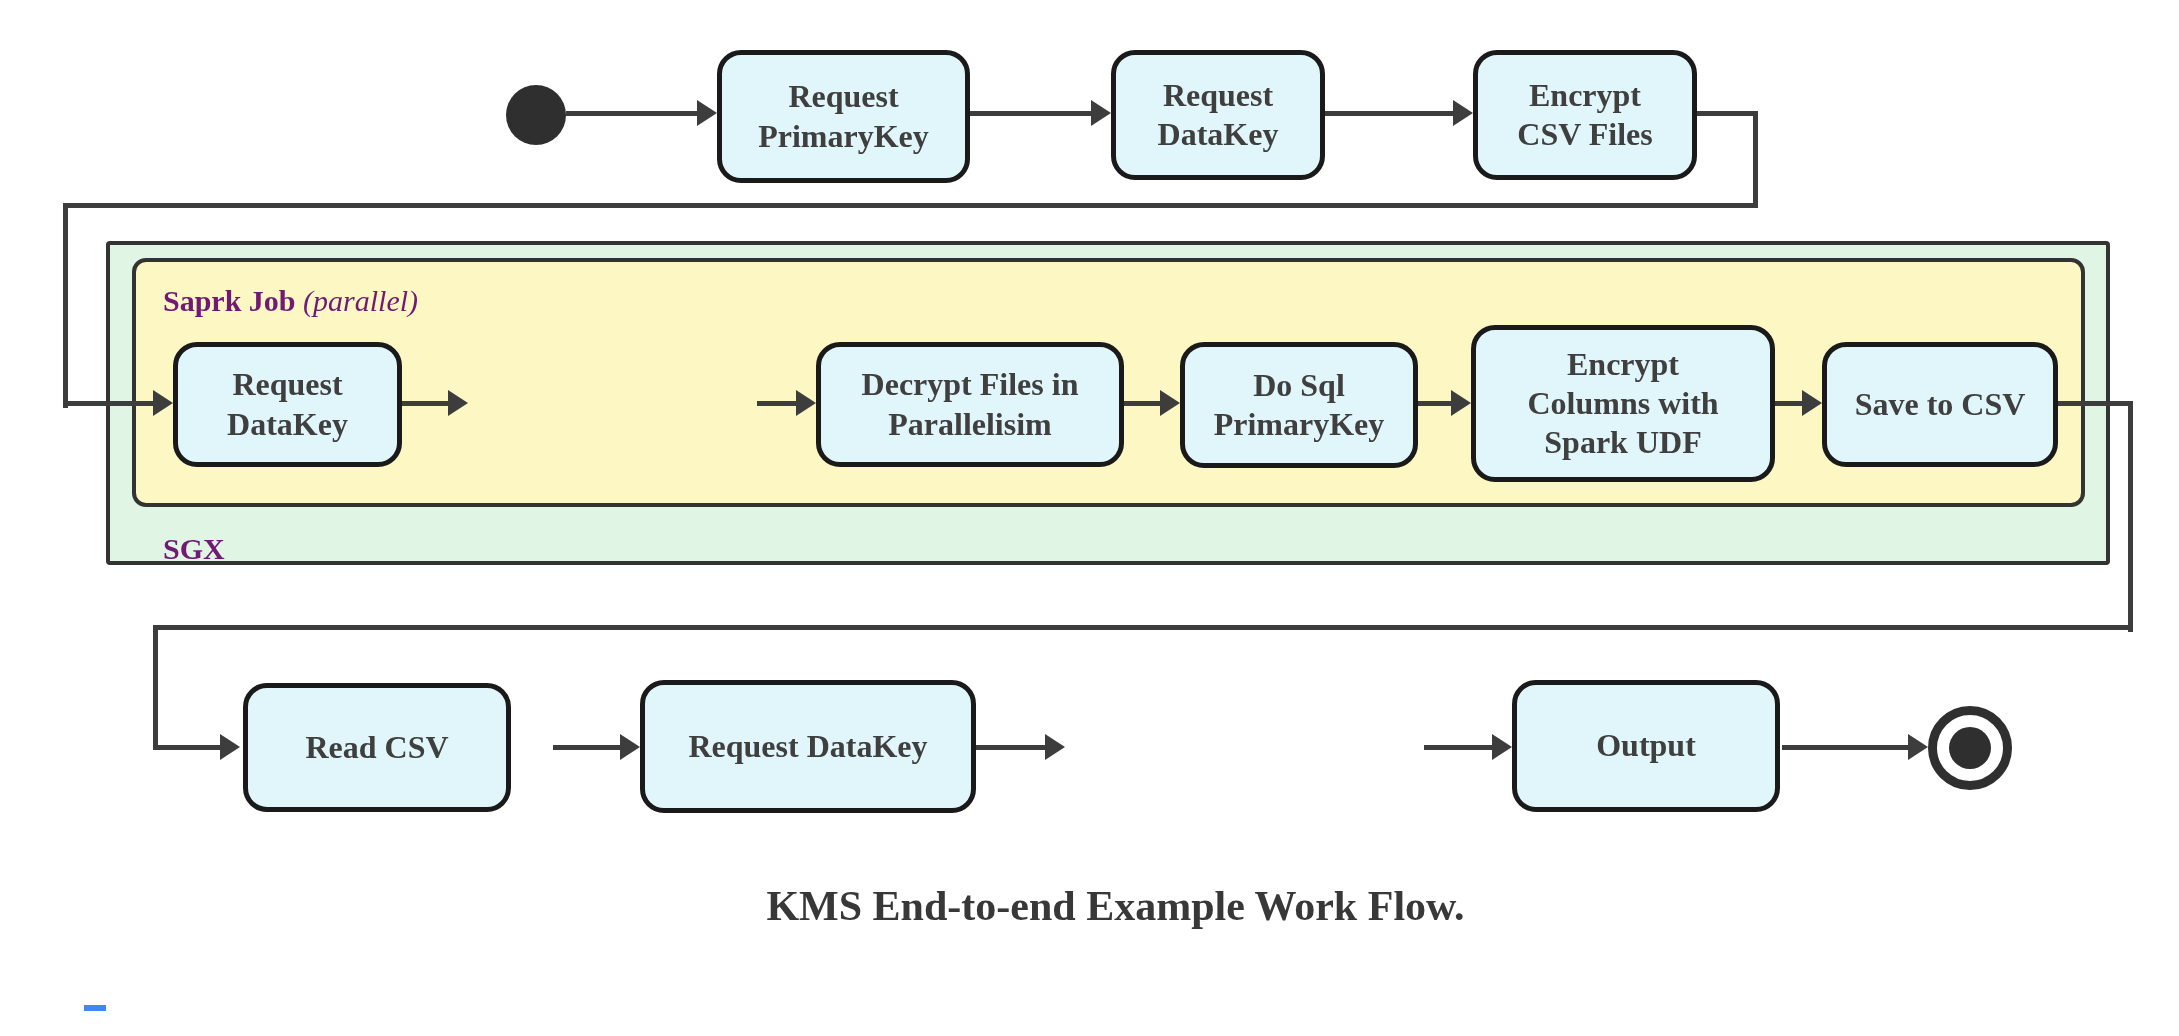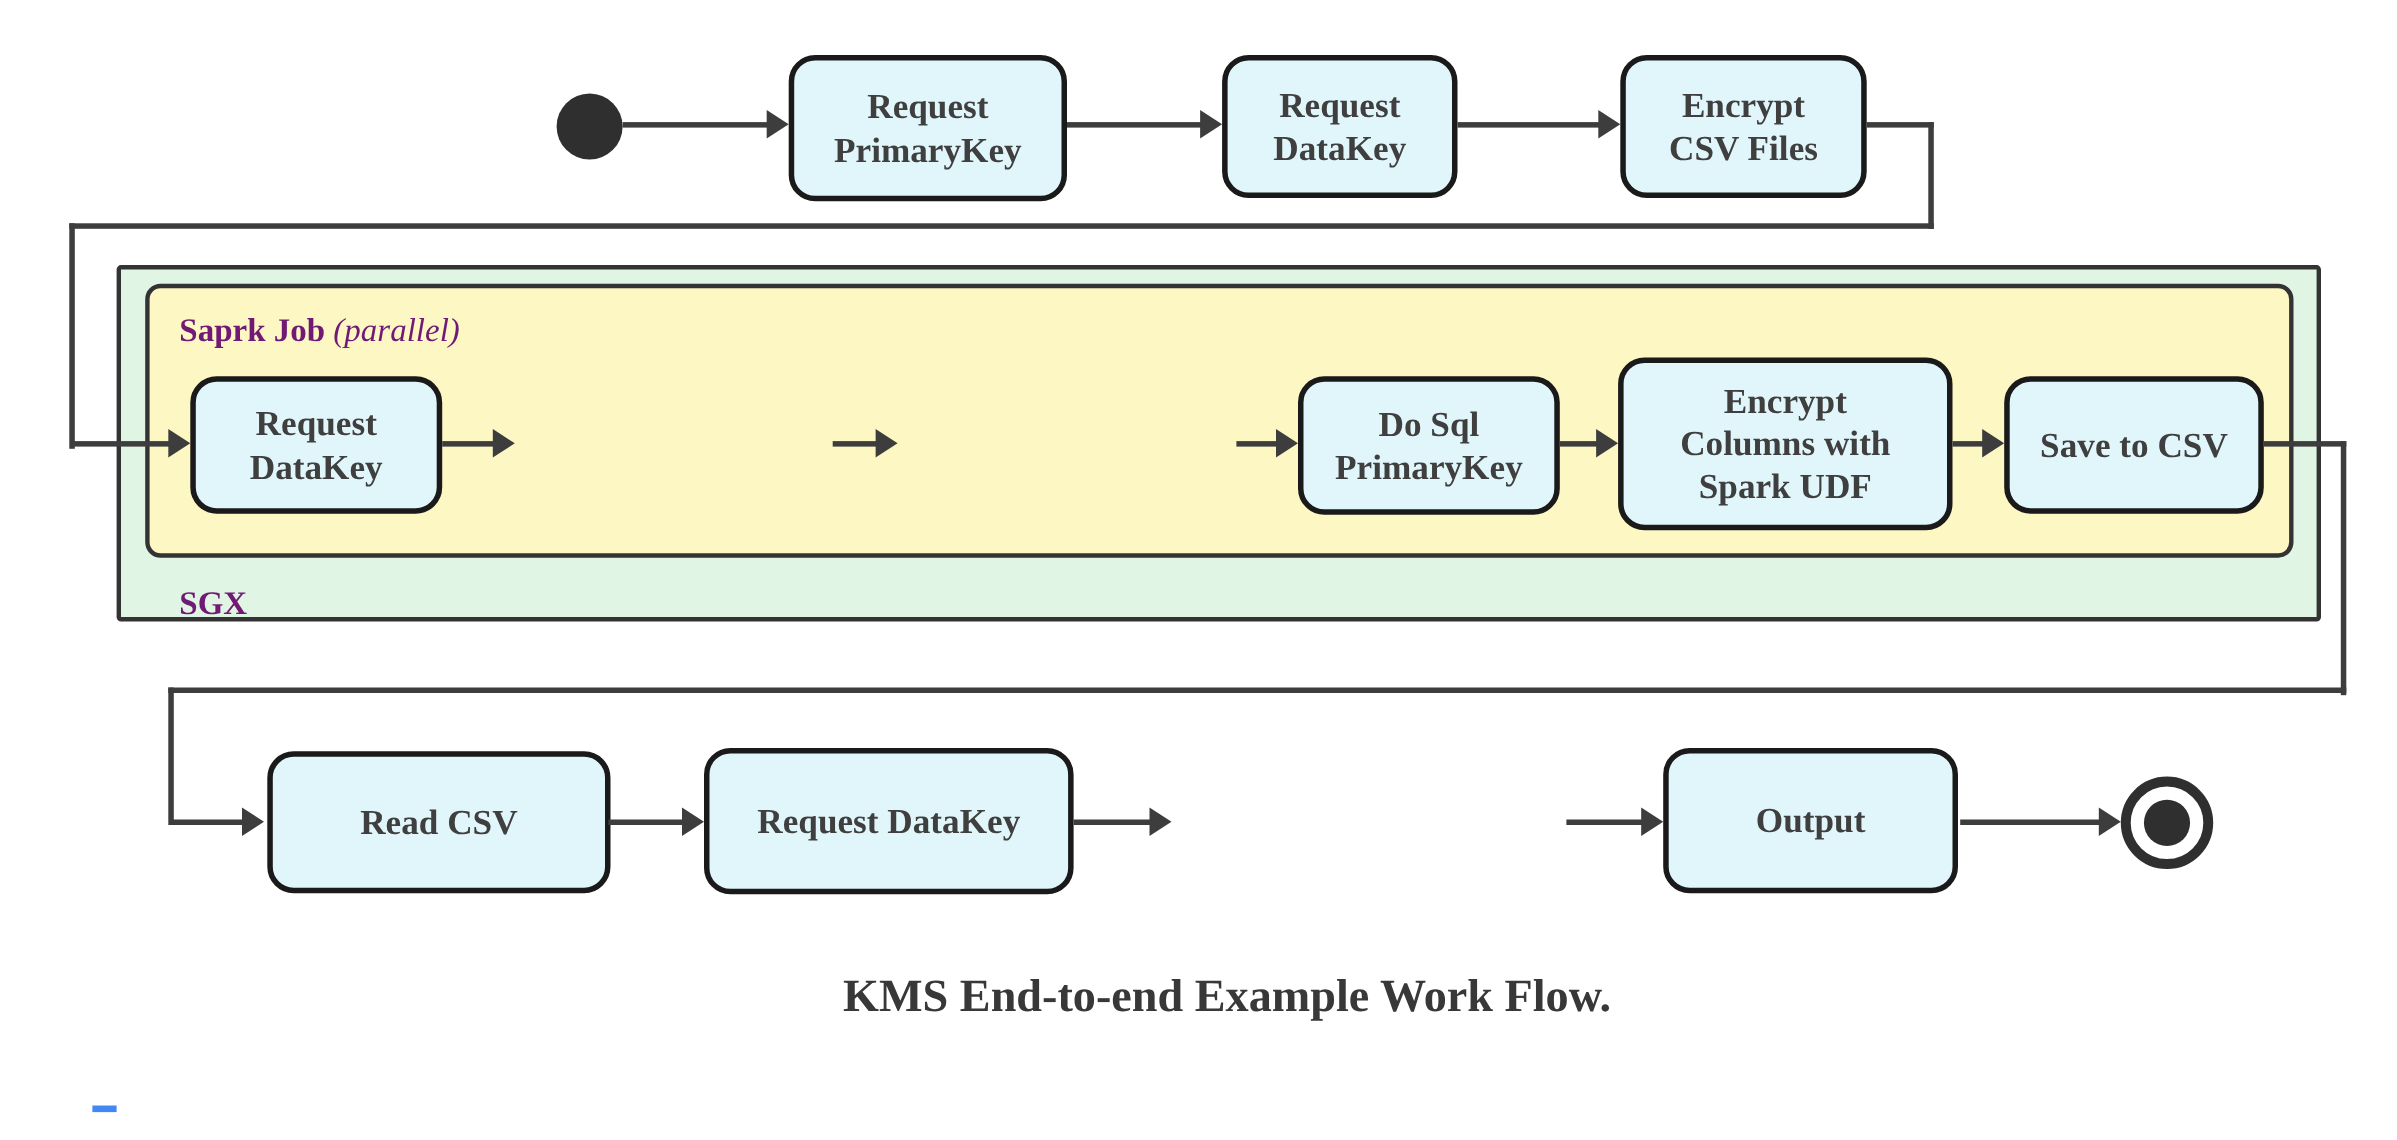--- a/index.html
+++ b/index.html
@@ -92,28 +92,30 @@
 
   <div class="node" style="left:717px;top:50px;width:253px;height:133px;">Request
 PrimaryKey</div>
   <div class="node" style="left:1111px;top:50px;width:214px;height:130px;">Request
 DataKey</div>
   <div class="node" style="left:1473px;top:50px;width:224px;height:130px;">Encrypt
 CSV Files</div>
 
   <div class="node" style="left:173px;top:342px;width:229px;height:125px;">Request
 DataKey</div>
+  <div class="node" style="left:816px;top:342px;width:308px;height:125px;">Decrypt Files in
+Parallelisim</div>
   <div class="node" style="left:1180px;top:342px;width:238px;height:126px;">Do Sql
 PrimaryKey</div>
   <div class="node" style="left:1471px;top:325px;width:304px;height:157px;">Encrypt
 Columns with
 Spark UDF</div>
   <div class="node" style="left:1822px;top:342px;width:236px;height:125px;">Save to CSV</div>
 
-  <div class="node" style="left:243px;top:683px;width:312px;height:129px;">Read CSV</div>
+  <div class="node" style="left:243px;top:683px;width:268px;height:129px;">Read CSV</div>
   <div class="node" style="left:640px;top:680px;width:336px;height:133px;">Request DataKey</div>
   <div class="node" style="left:1512px;top:680px;width:268px;height:132px;">Output</div>
 
   <div class="end-outer"></div>
   <div class="end-inner"></div>
 
   <div class="hline" style="left:566px;top:111px;width:133px;"></div>
   <div class="ah" style="left:697px;top:100px;"></div>
 
   <div class="hline" style="left:970px;top:111px;width:123px;"></div>

